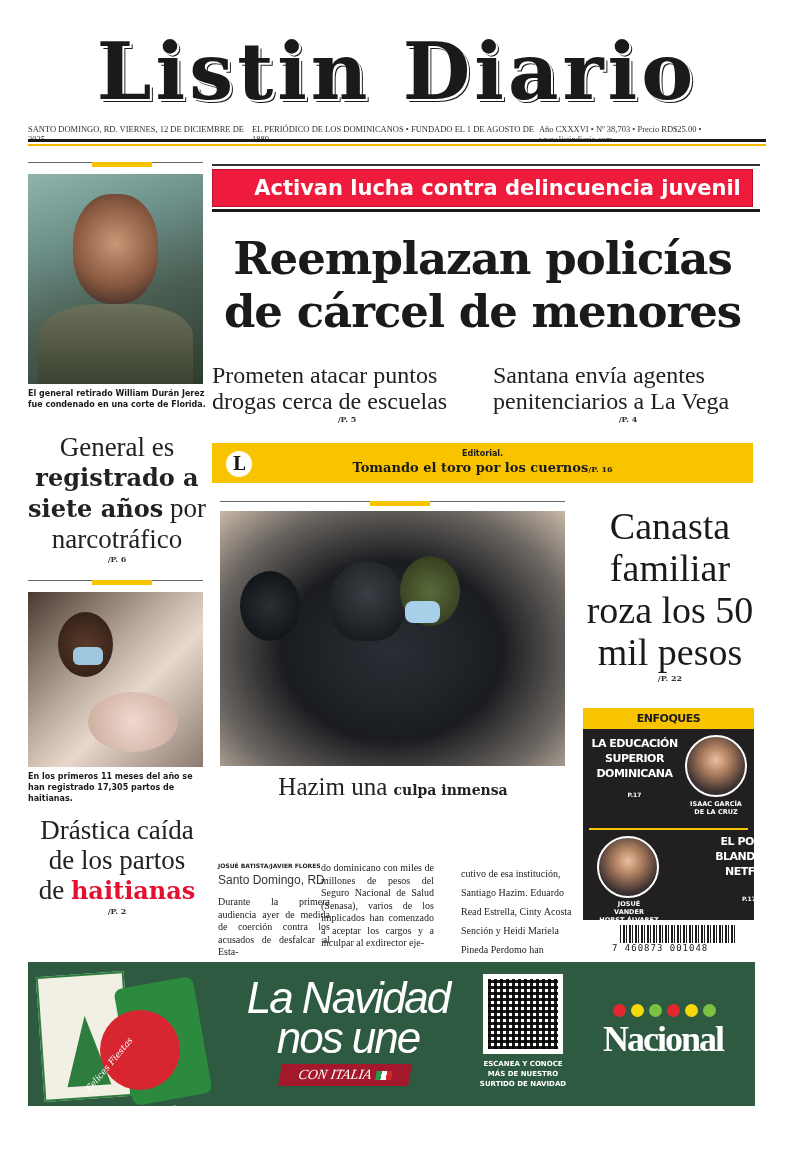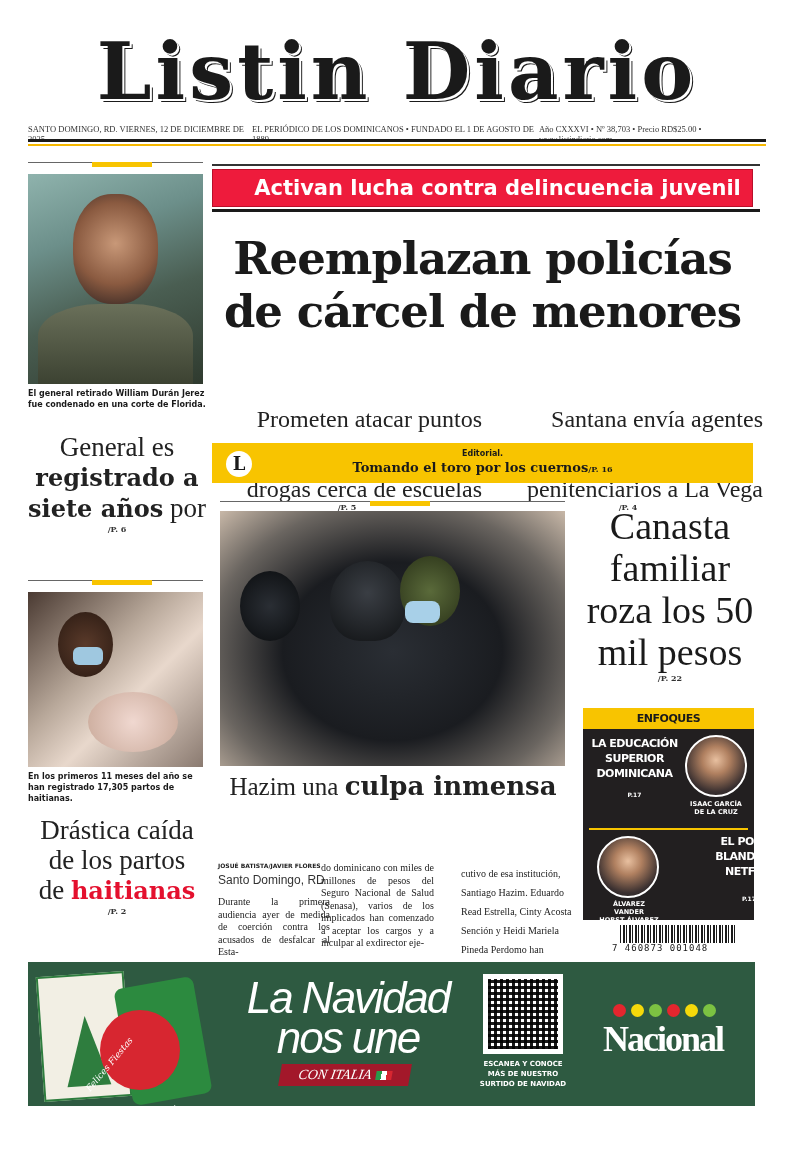--- a/index.html
+++ b/index.html
@@ -25,31 +25,31 @@
   .pref { font-family: "DejaVu Serif", serif; font-weight: bold; font-size: 8px; display: block; text-align: center; line-height: 10px; color: #333; }
 
   .photo-births { left: 28px; top: 592px; width: 175px; height: 175px; background: linear-gradient(135deg, #4a3a32 0%, #b8a89a 40%, #e8d8cc 60%, #8a7a70 100%); }
 
   
   .red-banner { left: 212px; top: 169px; width: 541px; height: 38px; background: #ee1b3c; border: 1px solid #b90f2a; }
   .red-banner span { display: block; text-align: center; color: #fff; font-family: "DejaVu Sans", sans-serif; font-weight: bold; font-size: 21px; line-height: 36px; padding-left: 30px; }
   .banner-rule-top { left: 212px; top: 164px; width: 548px; height: 2px; background: #333; }
   .banner-rule-bot { left: 212px; top: 209px; width: 548px; height: 3px; background: #1a1a1a; }
   .main-head { left: 212px; top: 232px; width: 541px; text-align: center; font-family: "DejaVu Serif", serif; font-weight: bold; font-size: 45px; line-height: 53px; letter-spacing: -1px; color: #1a1a1a; }
-  .sub-head { font-family: "Liberation Serif", serif; font-size: 24px; line-height: 26px; text-align: right; color: #222; margin-top: 44px; }
+  .sub-head { font-family: "Liberation Serif", serif; font-size: 24px; line-height: 26px; text-align: left; color: #222; }
 
   .editorial { left: 212px; top: 443px; width: 541px; height: 40px; background: #f8c400; }
   .editorial .logo { position: absolute; left: 14px; top: 8px; width: 26px; height: 26px; border-radius: 50%; background: #fff; font-family: "DejaVu Serif", serif; font-weight: bold; font-size: 18px; line-height: 26px; text-align: center; color: #1a1a1a; }
   .editorial .kicker { position: absolute; left: 0; top: 6px; width: 100%; text-align: center; font-family: "DejaVu Sans", sans-serif; font-weight: bold; font-size: 8px; color: #1a1a1a; }
   .editorial .title { position: absolute; left: 0; top: 17px; width: 100%; text-align: center; font-family: "DejaVu Serif", serif; font-weight: bold; font-size: 13px; color: #1a1a1a; }
   .editorial .title small { font-size: 8px; font-weight: bold; }
 
   .photo-police { left: 220px; top: 511px; width: 345px; height: 255px; background: radial-gradient(ellipse at 50% 55%, #2a2e34 0%, #1a1c20 45%, #6a6560 75%, #c8b8a8 100%); }
   .center-head { left: 212px; top: 774px; width: 362px; text-align: center; font-family: "Liberation Serif", serif; font-size: 25px; line-height: 25px; color: #222; }
-  .center-head b { font-family: "DejaVu Serif", serif; font-weight: 900; font-size: 26px; }
+  .center-head b { font-family: "DejaVu Serif", serif; font-weight: 900; font-size: 14px; }
   .body-col { font-family: "Liberation Serif", serif; font-size: 10px; line-height: 12.5px; color: #222; text-align: justify; }
   .byline { font-family: "DejaVu Sans", sans-serif; font-weight: bold; font-size: 6px; color: #222; }
   .dateline { font-family: Liberation Sans, sans-serif; font-size: 12px; color: #333; }
 
   
   .right-head { left: 580px; top: 505px; width: 180px; text-align: center; font-family: "Liberation Serif", serif; font-size: 38px; line-height: 42px; color: #1a1a1a; }
 
   .enfoques { left: 583px; top: 708px; width: 171px; height: 212px; background: #221f20; }
   .enf-title { position: absolute; left: 0; top: 0; width: 100%; height: 21px; background: #f8c400; text-align: center; font-family: "DejaVu Sans", sans-serif; font-weight: bold; font-size: 11px; line-height: 21px; color: #1a1a1a; letter-spacing: -0.5px; }
   .enf-text { position: absolute; font-family: "DejaVu Sans", sans-serif; font-weight: bold; color: #fff; text-align: center; }
@@ -94,20 +94,21 @@
 <div class="abs photo photo-general">
   <div style="position:absolute;left:45px;top:20px;width:85px;height:110px;border-radius:45%;background:radial-gradient(circle at 50% 45%, #c89878 0%, #8a5a40 55%, #2a2020 100%);"></div>
   <div style="position:absolute;left:10px;top:130px;width:155px;height:80px;border-radius:40% 40% 0 0;background:linear-gradient(180deg,#6a705a,#3c4232);"></div>
 </div>
 <div class="abs caption" style="left:28px;top:388px;width:178px;">El general retirado William Durán Jerez fue condenado en una corte de Florida.</div>
 
 <div class="abs left-head" style="top:432px;">
   <div>General es</div>
   <div><b>registrado a</b></div>
   <div><b>siete años</b><span> por</span></div>
+  <div>narcotráfico</div>
   <span class="pref">/P. 6</span>
 </div>
 
 <div class="abs sep-line" style="left:28px;top:580px;width:175px;"></div>
 <div class="abs sep-tab" style="left:92px;top:580px;width:60px;"></div>
 <div class="abs photo-births">
   <div style="position:absolute;left:30px;top:20px;width:55px;height:65px;border-radius:50%;background:radial-gradient(circle,#5a3a2a,#2a1a12);"></div>
   <div style="position:absolute;left:45px;top:55px;width:30px;height:18px;border-radius:6px;background:#9fc8e0;"></div>
   <div style="position:absolute;left:60px;top:100px;width:90px;height:60px;border-radius:50%;background:radial-gradient(circle,#f0d8d0,#c8a898);"></div>
 </div>
@@ -189,21 +190,21 @@
     <div class="enf-p" style="margin-top:10px;">P.17</div>
   </div>
   <div class="avatar" style="left:102px;top:27px;"></div>
   <div class="enf-text enf-name" style="left:96px;top:92px;width:74px;">
     <div>ISAAC GARCÍA</div>
     <div>DE LA CRUZ</div>
   </div>
   <div class="enf-divider"></div>
   <div class="avatar" style="left:14px;top:128px;"></div>
   <div class="enf-text enf-name" style="left:6px;top:192px;width:80px;">
-    <div>ÁLVAREZ</div>
+    <div>JOSUÉ</div>
     <div>VANDER</div>
     <div>HORST ÁLVAREZ</div>
   </div>
   <div class="enf-text" style="left:90px;top:126px;width:80px;margin-left:36px;">
     <div class="enf-head">EL PODER</div>
     <div class="enf-head">BLANDO DE</div>
     <div class="enf-head">NETFLIX</div>
     <div class="enf-p" style="margin-top:16px;">P.17</div>
   </div>
 </div>

